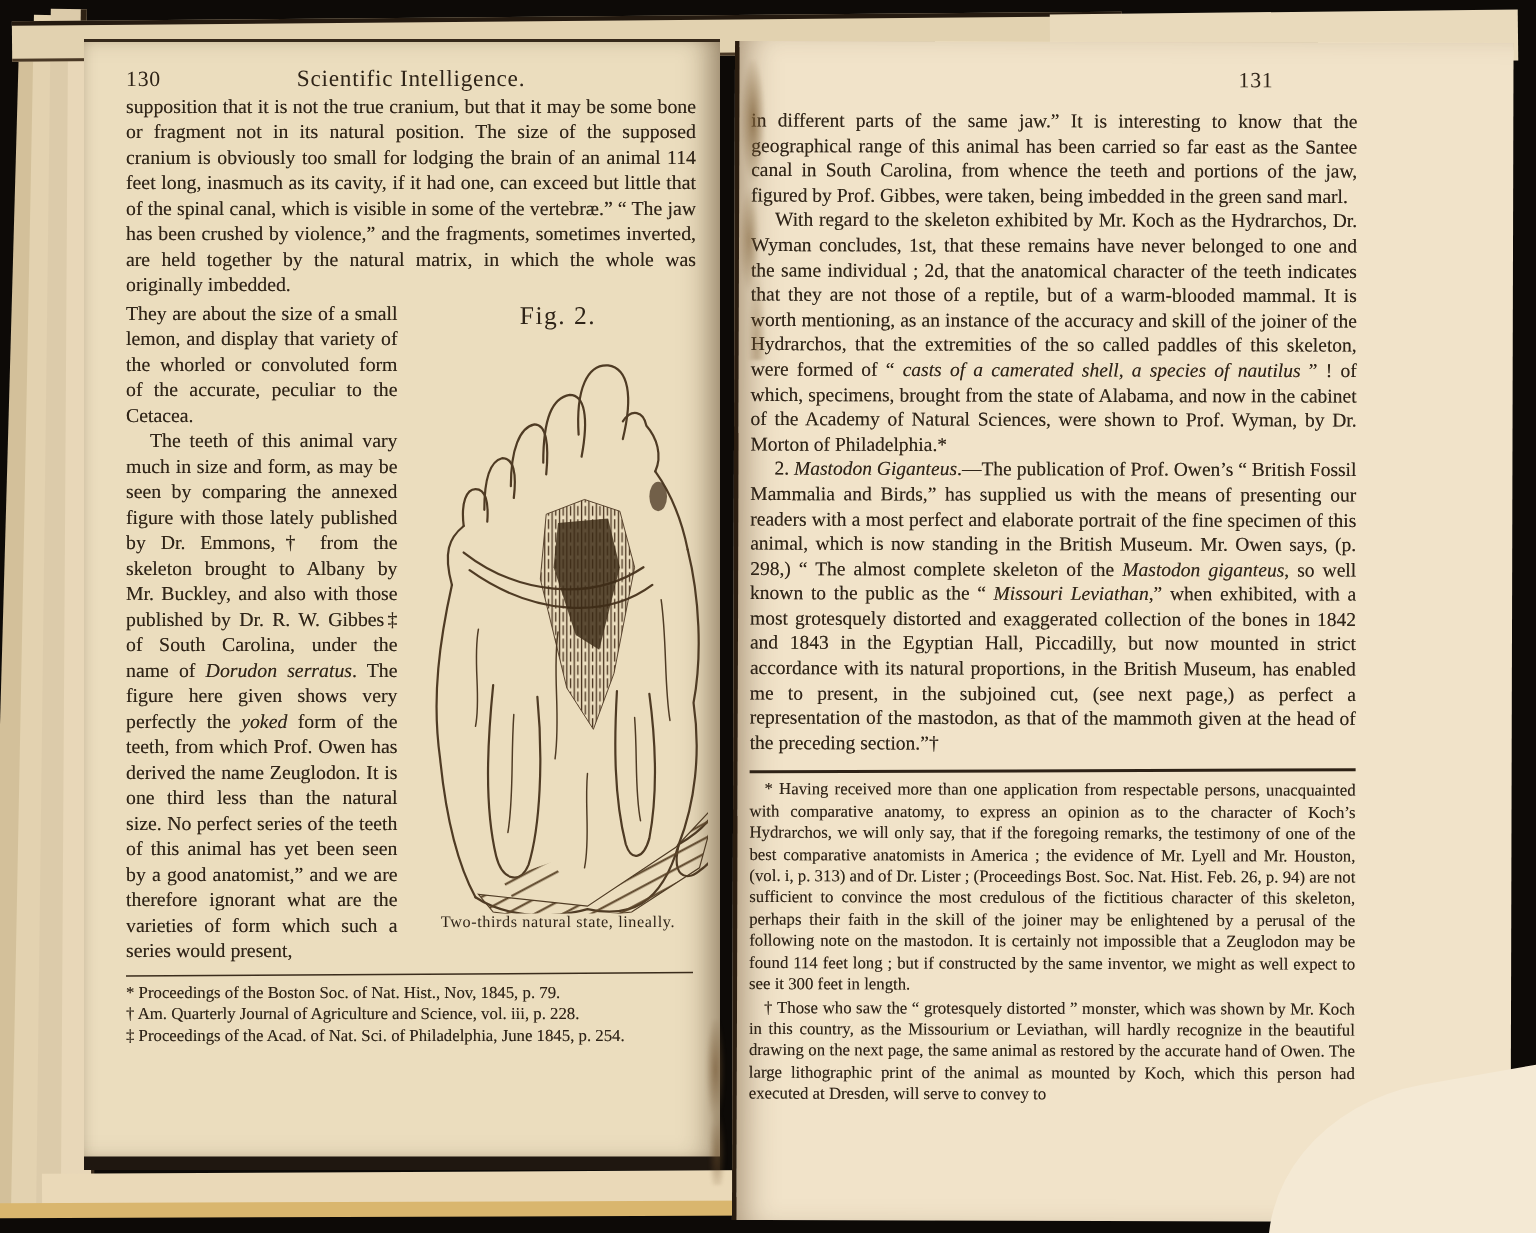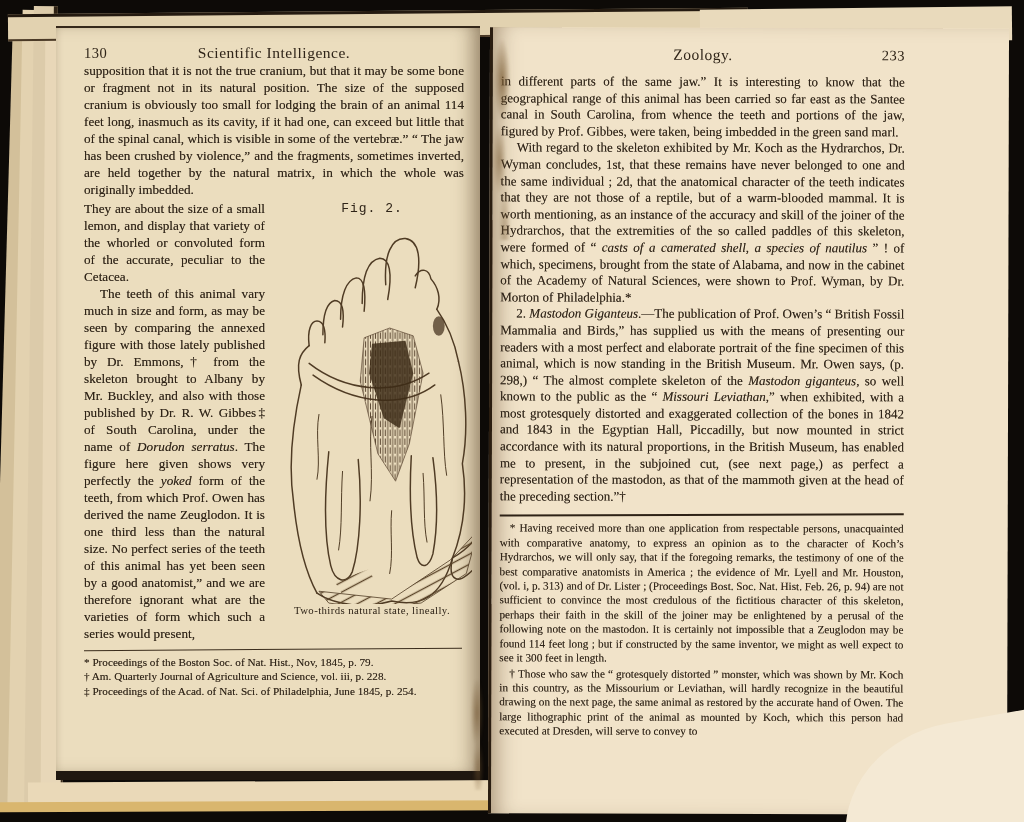--- a/index.html
+++ b/index.html
@@ -39,21 +39,21 @@
   .pnum{font-size:14.5px;letter-spacing:.5px;}
   .rhead{text-align:center;font-size:15.5px;letter-spacing:.5px;}
   .body-text{font-size:13.2px;line-height:17px;text-align:justify;text-shadow:0 0 .4px rgba(47,36,24,.55);}
   #right-page .body-text{font-size:13px;line-height:16.6px;}
   p.para{margin:0;}
   .ind{text-indent:16px;}
   .mt{margin-top:3px;}
   .cols{display:flex;gap:7px;margin-top:2px;}
   .colL{width:181px;flex:none;}
   .colR{flex:1;text-align:center;}
-  .figlabel{font-size:13px;margin-top:1px;letter-spacing:1px;font-family:Liberation Mono, monospace;}
+  .figlabel{font-size:17px;margin-top:1px;letter-spacing:1px;}
   .figcap{font-size:10.8px;letter-spacing:.4px;margin-top:0;}
   .fnrule{border:none;border-top:1.6px solid #3a2c1c;margin:7px 2px 5px 0;transform:rotate(-.35deg);}
   #right-page .fnrule{border-top:2px solid #2e2216;margin:9px 0 5px;}
   .fnote{font-size:11.2px;line-height:14.4px;text-align:justify;margin:0;text-shadow:0 0 .3px rgba(47,36,24,.5);}
   .fnote.ind{text-indent:10px;}
   .it{font-style:italic;}
   svg.tooth{display:block;margin:0 auto;}
 </style>
 </head>
 <body>
@@ -140,22 +140,21 @@
 
     <hr class="fnrule">
     <p class="fnote">* Proceedings of the Boston Soc. of Nat. Hist., Nov, 1845, p. 79.</p>
     <p class="fnote">† Am. Quarterly Journal of Agriculture and Science, vol. iii, p. 228.</p>
     <p class="fnote">‡ Proceedings of the Acad. of Nat. Sci. of Philadelphia, June 1845, p. 254.</p>
   </div>
 
   <div id="right-page">
     <div class="head-row">
       <span></span>
-      <span class="rhead">Zoology.</span>
-      <span class="pnum" style="text-align:right">233</span>
+      <span class="pnum" style="text-align:right">131</span>
     </div>
 
     <p class="para body-text" style="margin-top:10px">in different parts of the same jaw.”  It is interesting to know that the geographical range of this animal has been carried so far east as the Santee canal in South Carolina, from whence the teeth and portions of the jaw, figured by Prof. Gibbes, were taken, being imbedded in the green sand marl.</p>
     <p class="para body-text ind mt"><span>With regard to the skeleton exhibited by Mr. Koch as the Hydrarchos, Dr. Wyman concludes, 1st, that these remains have never belonged to one and the same individual ; 2d, that the anatomical character of the teeth indicates that they are not those of a reptile, but of a warm-blooded mammal.  It is worth mentioning, as an instance of the accuracy and skill of the joiner of the Hydrarchos, that the extremities of the so called paddles of this skeleton, were formed of “ </span><span class="it">casts of a camerated shell, a species of nautilus</span><span> ” !  of which, specimens, brought from the state of Alabama, and now in the cabinet of the Academy of Natural Sciences, were shown to Prof. Wyman, by Dr. Morton of Philadelphia.*</span></p>
     <p class="para body-text ind mt"><span>2. </span><span class="it">Mastodon Giganteus</span><span>.—The publication of Prof. Owen’s “ British Fossil Mammalia and Birds,” has supplied us with the means of presenting our readers with a most perfect and elaborate portrait of the fine specimen of this animal, which is now standing in the British Museum.  Mr. Owen says, (p. 298,) “ The almost complete skeleton of the </span><span class="it">Mastodon giganteus</span><span>, so well known to the public as the “ </span><span class="it">Missouri Leviathan</span><span>,” when exhibited, with a most grotesquely distorted and exaggerated collection of the bones in 1842 and 1843 in the Egyptian Hall, Piccadilly, but now mounted in strict accordance with its natural proportions, in the British Museum, has enabled me to present, in the subjoined cut, (see next page,) as perfect a representation of the mastodon, as that of the mammoth given at the head of the preceding section.”†</span></p>
 
     <hr class="fnrule">
     <p class="fnote ind">* Having received more than one application from respectable persons, unacquainted with comparative anatomy, to express an opinion as to the character of Koch’s Hydrarchos, we will only say, that if the foregoing remarks, the testimony of one of the best comparative anatomists in America ; the evidence of Mr. Lyell and Mr. Houston, (vol. i, p. 313) and of Dr. Lister ; (Proceedings Bost. Soc. Nat. Hist. Feb. 26, p. 94) are not sufficient to convince the most credulous of the fictitious character of this skeleton, perhaps their faith in the skill of the joiner may be enlightened by a perusal of the following note on the mastodon.  It is certainly not impossible that a Zeuglodon may be found 114 feet long ; but if constructed by the same inventor, we might as well expect to see it 300 feet in length.</p>
     <p class="fnote ind" style="margin-top:1px">† Those who saw the “ grotesquely distorted ” monster, which was shown by Mr. Koch in this country, as the Missourium or Leviathan, will hardly recognize in the beautiful drawing on the next page, the same animal as restored by the accurate hand of Owen.  The large lithographic print of the animal as mounted by Koch, which this person had executed at Dresden, will serve to convey to</p>
   </div>

